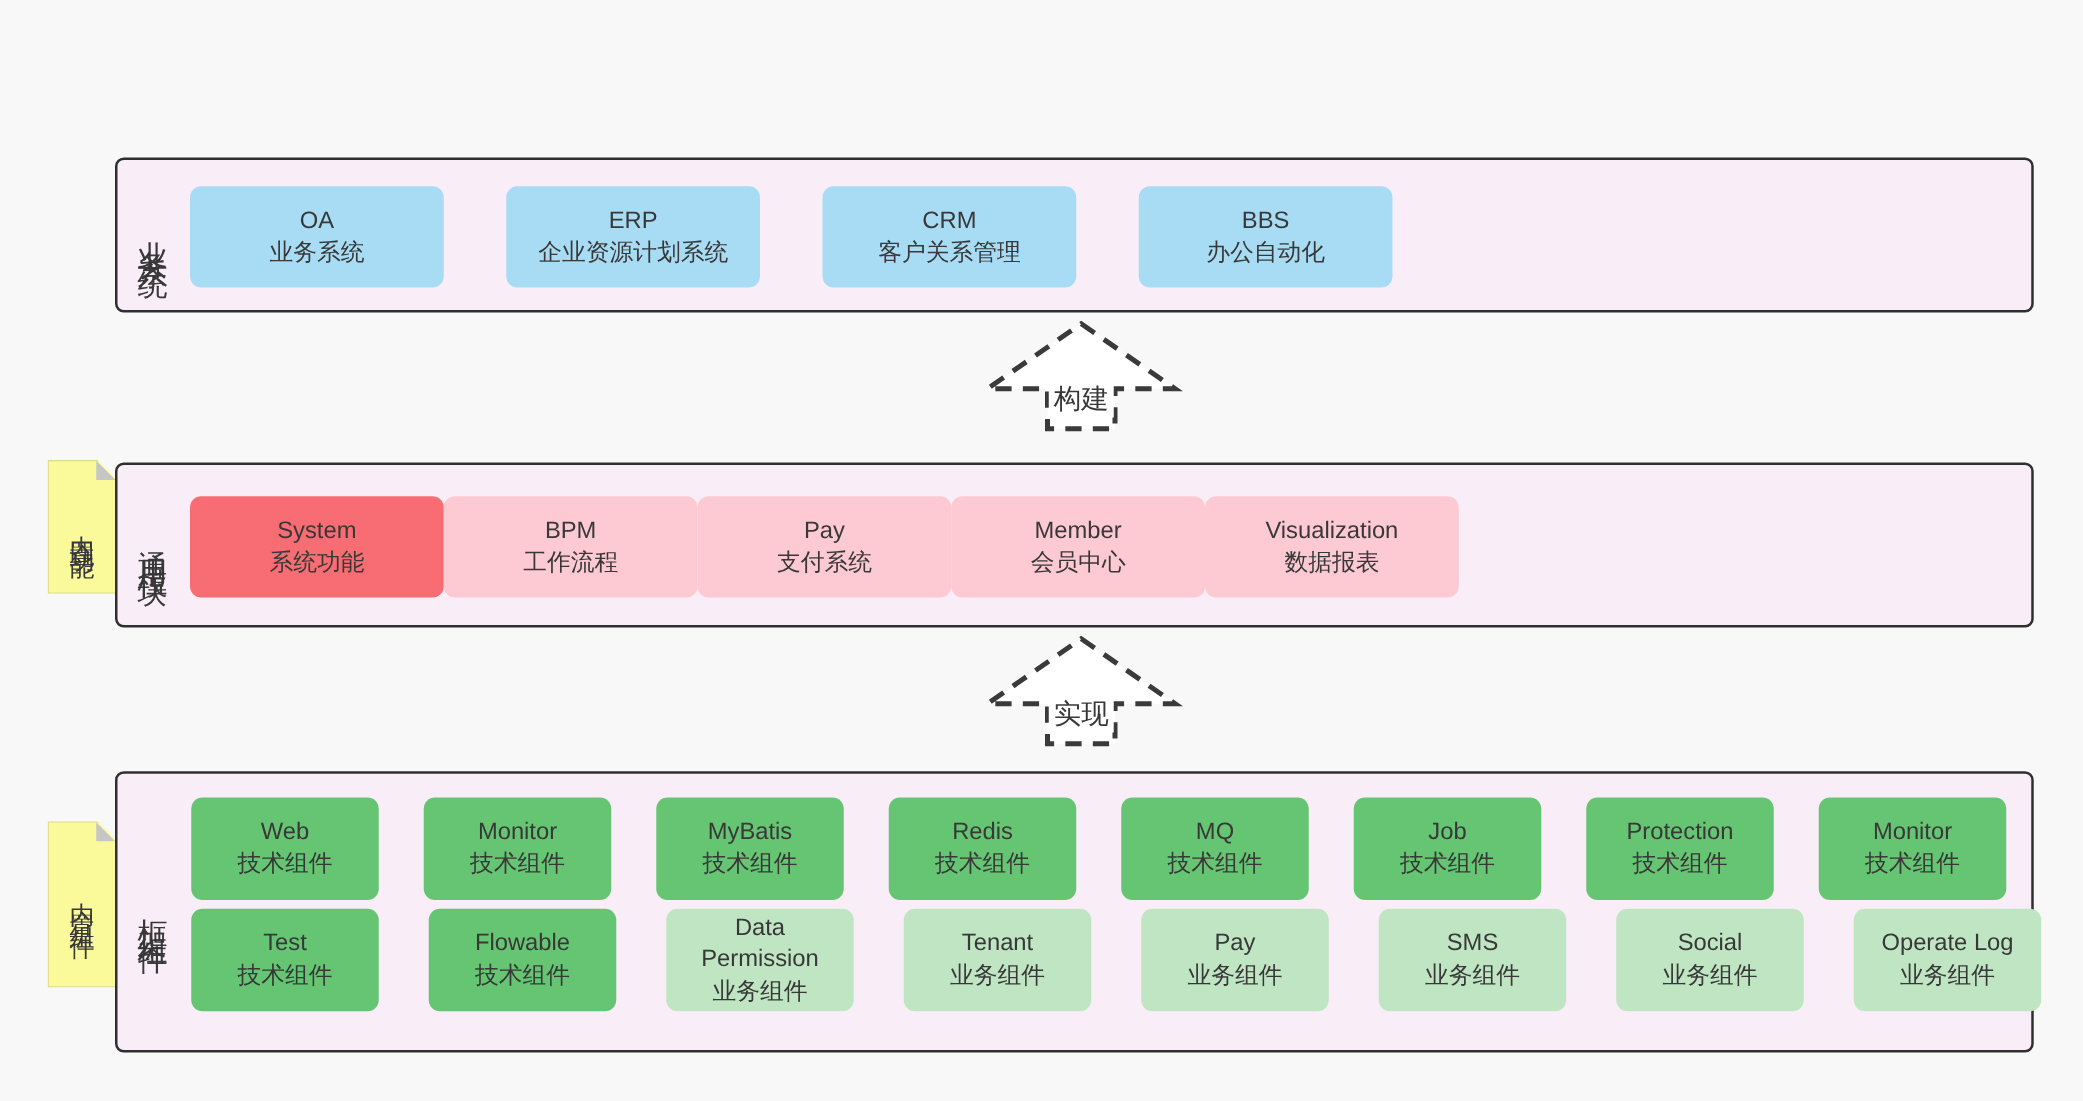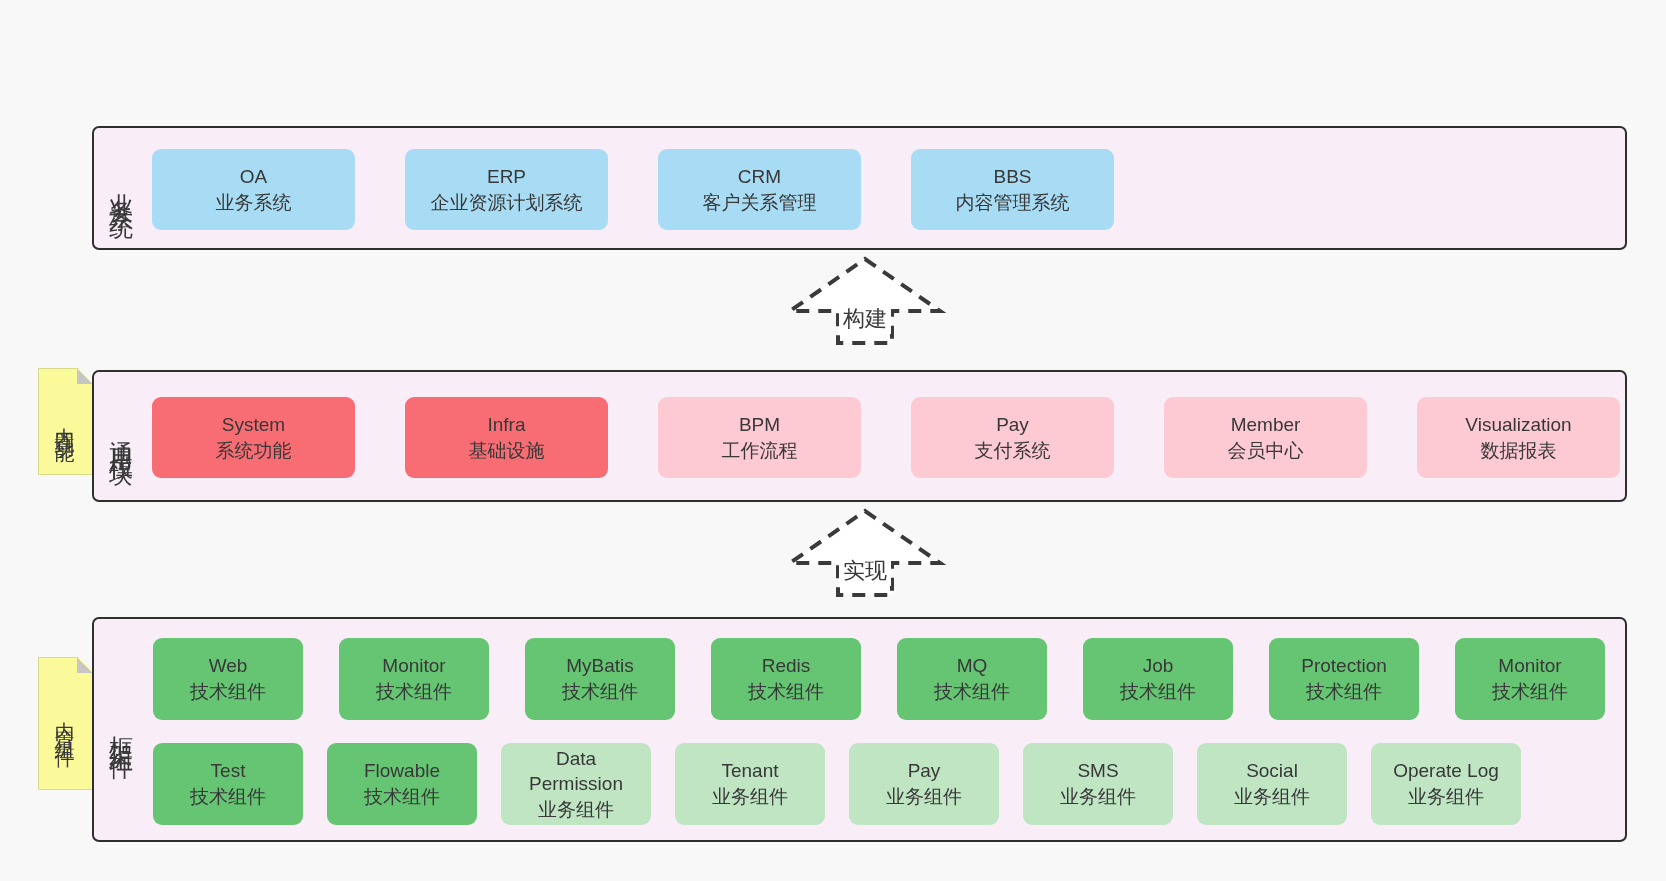--- a/index.html
+++ b/index.html
@@ -24,23 +24,23 @@
   #band-components{top:617px;height:221px;}
   .band-label{
     position:absolute;left:8px;top:0;bottom:0;width:38px;
     display:flex;align-items:center;justify-content:center;
     writing-mode:vertical-rl;text-orientation:upright;
     font-size:24px;letter-spacing:7px;color:var(--text,#383838);
   }
   
   .row{position:absolute;display:flex;}
   #band-business .row{left:58px;top:21px;gap:50px;}
-  #band-modules .row{left:58px;top:25px;gap:50px;}
+  #band-modules .row{left:58px;top:25px;}
   #band-components .row-1{left:59px;top:19px;gap:36px;}
-  #band-components .row-2{left:59px;top:124px;gap:24px;}
+  #band-components .row-2{left:59px;top:108px;gap:40px;}
   .box{
     width:203px;height:81px;border-radius:9px;
     display:flex;flex-direction:column;align-items:center;justify-content:center;
     text-align:center;font-size:19px;line-height:1.35;color:var(--text,#383838);
     padding:2px 10px;box-sizing:border-box;
   }
   #band-components .box{width:150px;height:82px;padding:2px 14px;}
   .blue{background:var(--blue,#a8dcf5);}
   .red{background:var(--red,#f76d73);}
   .pink{background:var(--pink,#fdc9d3);}
@@ -91,43 +91,39 @@
       <div class="box blue">
         <span>ERP</span>
         <span>企业资源计划系统</span>
       </div>
       <div class="box blue">
         <span>CRM</span>
         <span>客户关系管理</span>
       </div>
       <div class="box blue">
         <span>BBS</span>
-        <span>内容管理系统</span>
+        <span>办公自动化</span>
       </div>
     </div>
   </div>
 
   <div class="arrow" id="arrow-build">
     <svg width="170" height="94" viewBox="0 0 170 94">
       <path d="M85 5 L160 57 L112 57 L112 89 L58 89 L58 57 L10 57 Z" fill="#ffffff" stroke="#3a3a3a" stroke-width="4" stroke-dasharray="13 9"></path>
     </svg>
     <span class="arrow-label">构建</span>
   </div>
 
   <div class="band" id="band-modules">
     <div class="band-label">通用模块</div>
     <div class="row">
       <div class="box red">
         <span>System</span>
         <span>系统功能</span>
       </div>
-      <div class="box red">
-        <span>Infra</span>
-        <span>基础设施</span>
-      </div>
       <div class="box pink">
         <span>BPM</span>
         <span>工作流程</span>
       </div>
       <div class="box pink">
         <span>Pay</span>
         <span>支付系统</span>
       </div>
       <div class="box pink">
         <span>Member</span>

